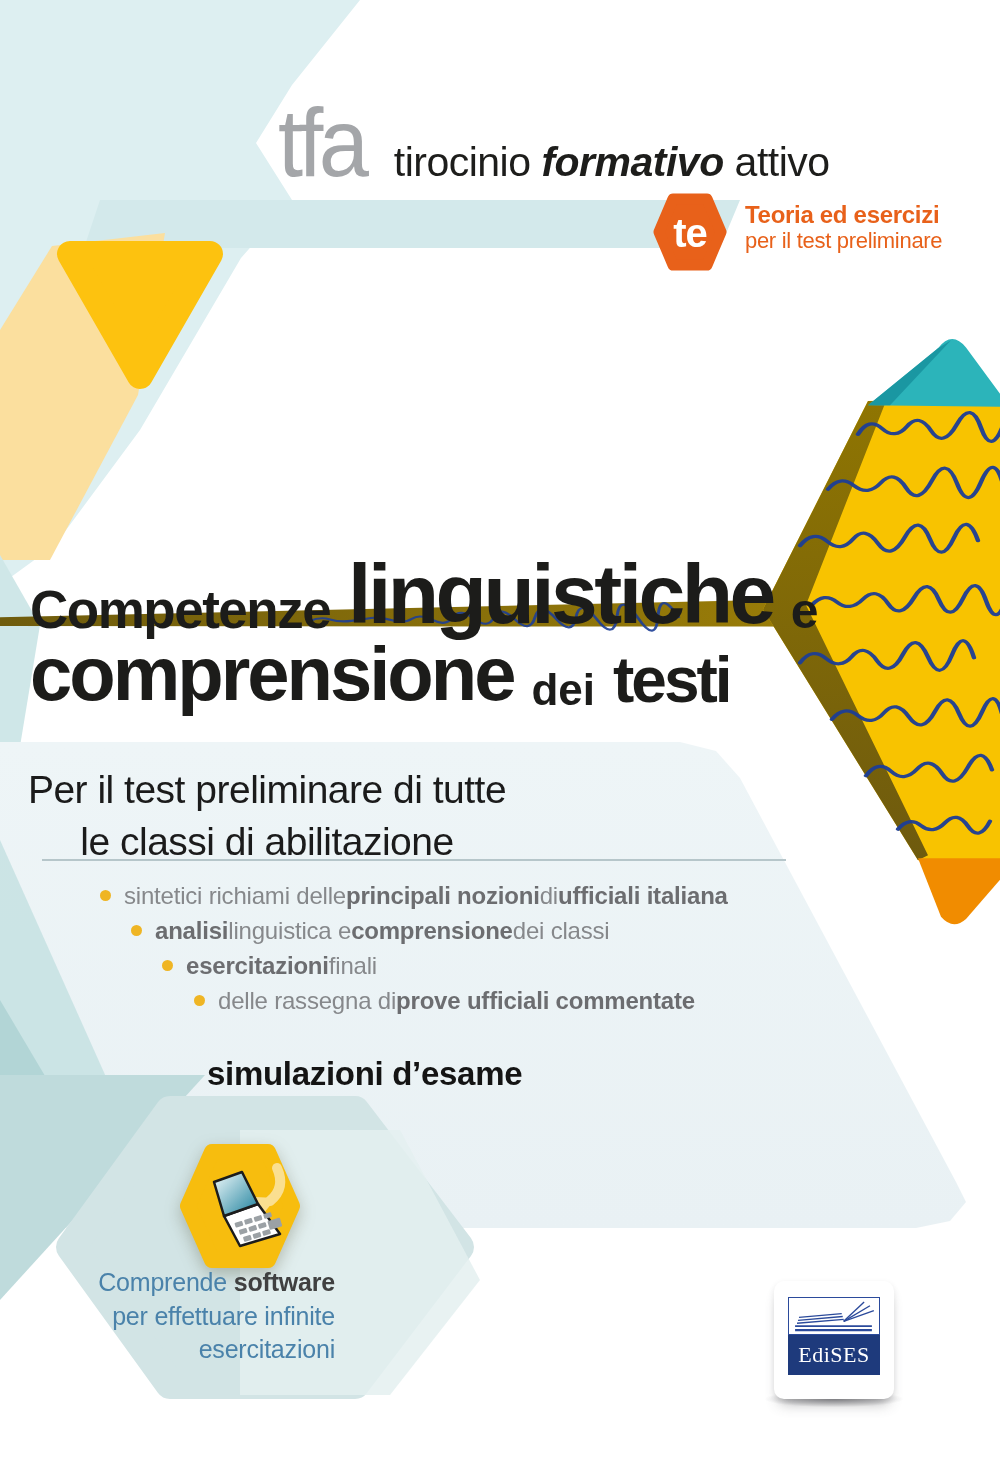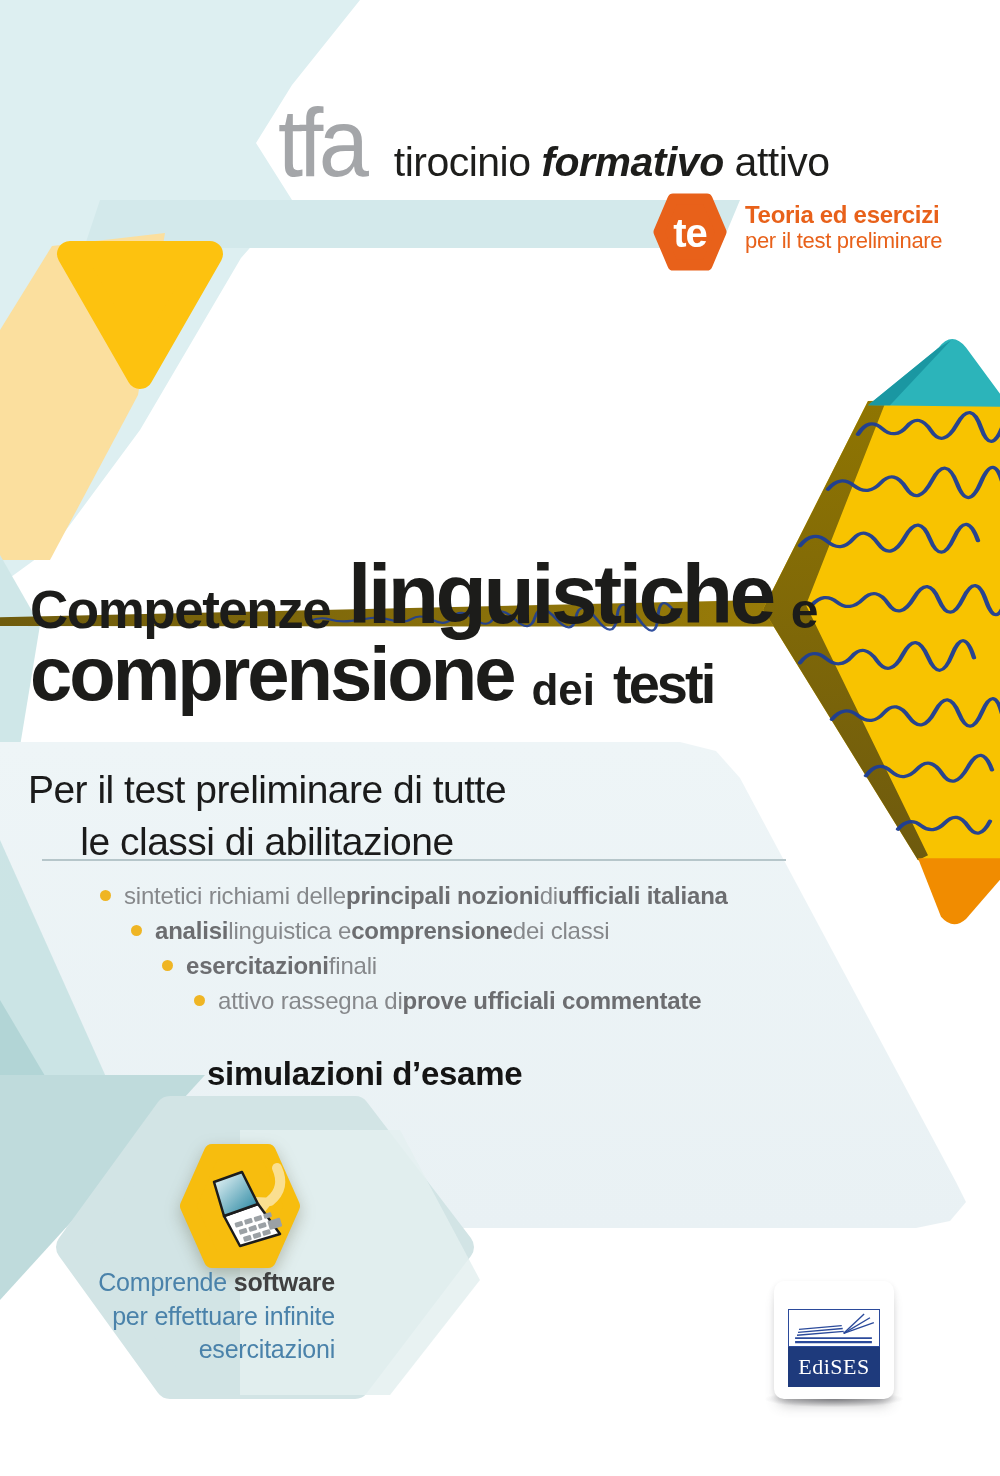--- a/index.html
+++ b/index.html
@@ -40,21 +40,21 @@
   .pencil-svg{left:0;top:325px;width:1000px;height:850px;}
 
   
   .title-block{left:30px;top:552px;color:#1c1c1a;white-space:nowrap;}
   .title-line{display:flex;align-items:flex-end;line-height:1;}
   .tw-md{font-size:53px;font-weight:600;letter-spacing:-1.5px;}
   .tw-xl{font-size:84px;font-weight:600;letter-spacing:-3.5px;}
   .tw-sm{font-size:50px;font-weight:600;}
   .tw-lg{font-size:76px;font-weight:600;letter-spacing:-3px;}
   .tw-xs{font-size:44px;font-weight:600;}
-  .tw-xlb{font-size:56px;font-weight:700;letter-spacing:-3px;}
+  .tw-xlb{font-size:64px;font-weight:700;letter-spacing:-3px;}
   .gap{display:inline-block;width:18px;}
 
   
   .info-panel{left:0;top:742px;width:1000px;height:486px;
     background:linear-gradient(180deg,#eef5f7 0%,#e9f1f4 100%);
     clip-path:polygon(0 0,680px 0,716px 9px,740px 36px,956px 440px,966px 460px,950px 479px,916px 486px,0 486px);}
   .left-wedge-teal2{left:0;top:840px;width:140px;height:295px;background:#c8e2e3;opacity:.9;
     clip-path:polygon(0 0,132px 295px,0 295px);}
   .left-wedge-teal3{left:0;top:1000px;width:85px;height:135px;background:#b2d5d6;
     clip-path:polygon(0 0,80px 135px,0 135px);}
@@ -82,21 +82,21 @@
   .software-badge{left:176px;top:1142px;width:128px;height:130px;filter:drop-shadow(0 6px 8px rgba(90,90,60,.35));}
   .software-text{left:55px;top:1266px;width:280px;text-align:right;line-height:33.5px;
     font-size:25px;color:#4a82aa;letter-spacing:-0.2px;}
   .software-text .b{font-weight:700;color:#404040;}
 
   
   .card-shadow{left:758px;top:1390px;width:152px;height:18px;border-radius:50%;
     background:radial-gradient(ellipse at center,rgba(60,60,68,.5) 0%,rgba(60,60,68,0) 65%);}
   .edises-card{left:774px;top:1281px;width:120px;height:118px;background:#fff;border-radius:10px;
     box-shadow:0 10px 14px -6px rgba(80,80,85,.45),0 2px 6px rgba(0,0,0,.08);}
-  .edises-logo{width:92px;margin:28px auto 0 auto;}
+  .edises-logo{width:92px;margin:16px auto 0 auto;}
   .edises-book{height:38px;border:1.5px solid #2b4a9b;box-sizing:border-box;background:#fff;}
   .edises-band{height:40px;background:#1e3a7c;display:flex;align-items:center;justify-content:center;}
   .edises-name{font-family:"Liberation Serif",serif;font-size:22px;color:#ffffff;letter-spacing:.5px;}
 </style>
 </head>
 <body>
 
 <div class="cover">
 
   <div class="abs top-strip"></div>
@@ -195,21 +195,21 @@
         <span class="b">comprensione</span>
         <span> dei classi</span>
     </div>
     <div class="bullet-row ind2">
       <span class="bullet-dot"></span>
       <span class="b">esercitazioni</span>
         <span> finali</span>
     </div>
     <div class="bullet-row ind3">
       <span class="bullet-dot"></span>
-      <span>attivo rassegna di </span>
+      <span>delle rassegna di </span>
         <span class="b">prove ufficiali commentate</span>
     </div>
   </div>
 
   <div class="abs wedge-dark"></div>
   <svg class="abs hex-teal" viewBox="0 0 420 305">
     <polygon points="115,16 300,16 404,152 300,289 115,289 16,152" fill="#d2e4e5" stroke="#d2e4e5" stroke-width="30" stroke-linejoin="round"></polygon>
   </svg>
   <div class="abs hex-light"></div>
 

